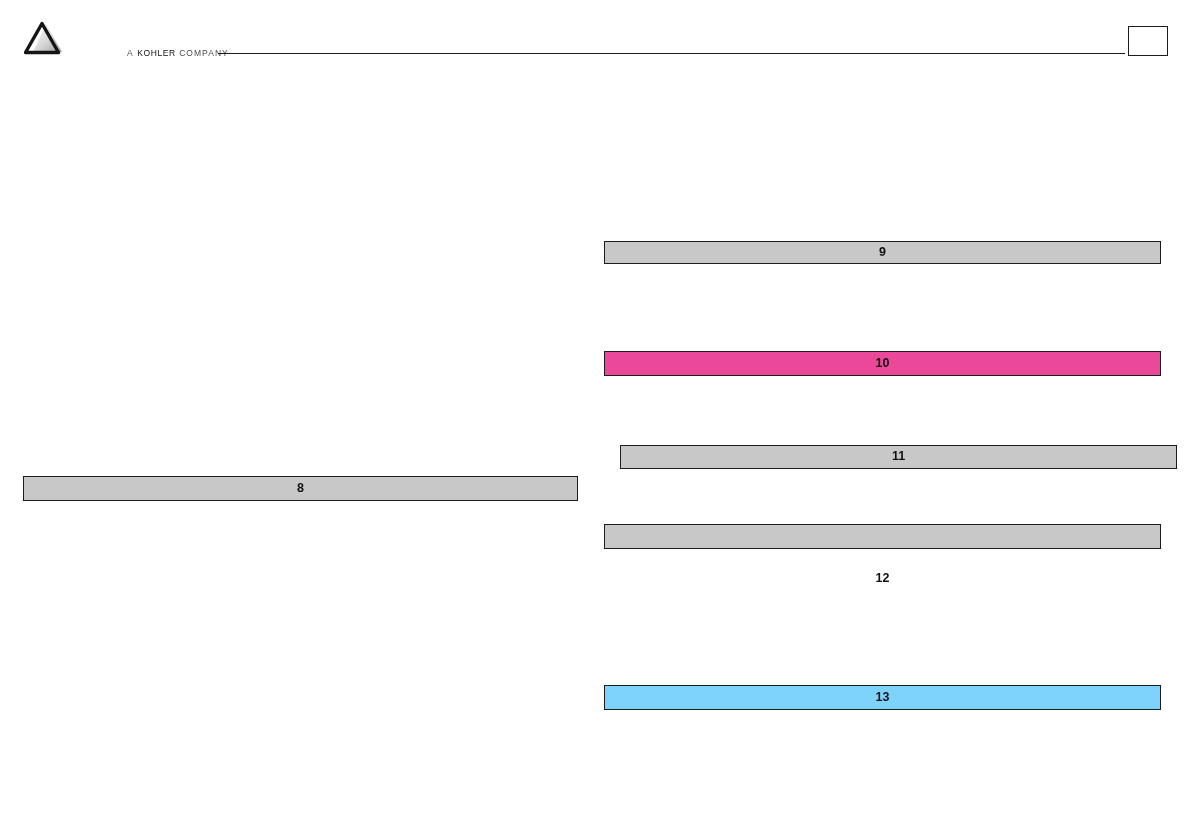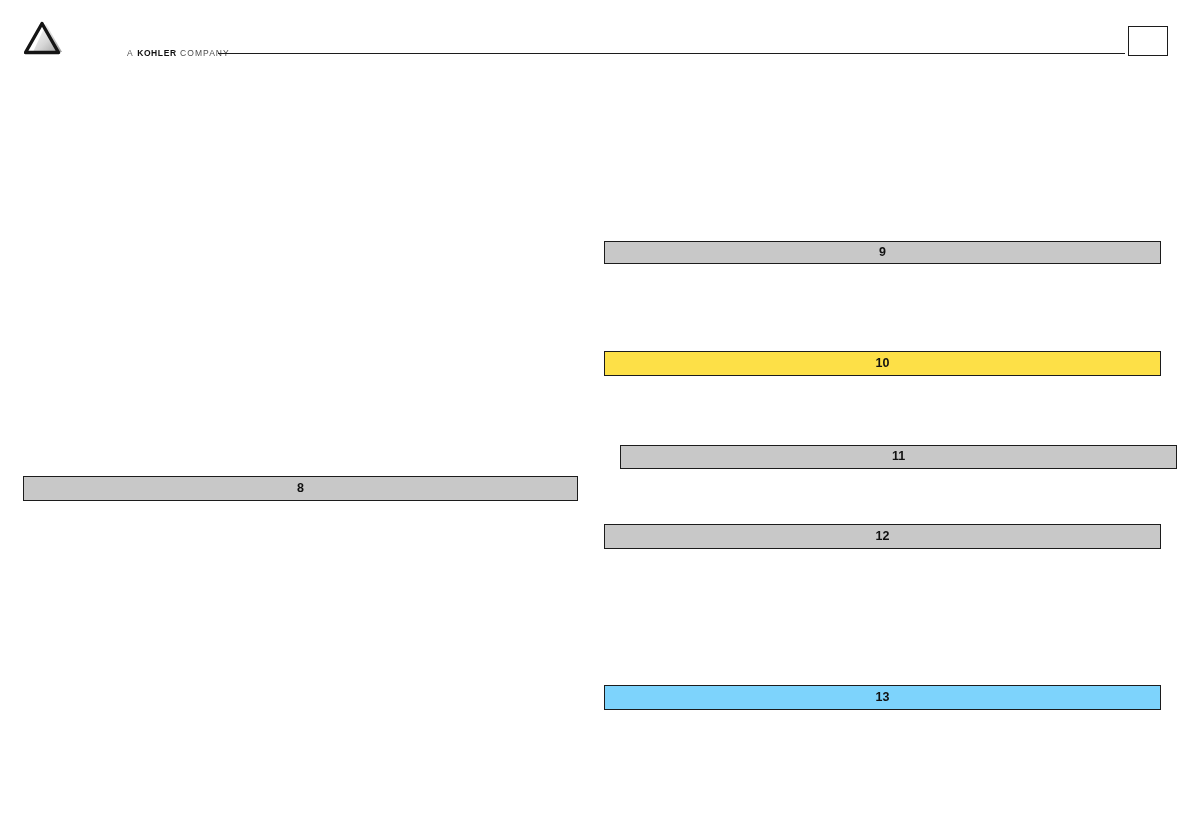--- a/index.html
+++ b/index.html
@@ -61,21 +61,21 @@
     position: absolute;
     left: 103px;
     top: 29px;
     font-size: 8.5px;
     letter-spacing: 1.05px;
     color: #2b2b2b;
     white-space: nowrap;
     line-height: 1;
   }
   #brand-tagline .a-word { font-weight: normal; color: #555; }
-  #brand-tagline .kohler-word { font-weight: bold; color: #101010; letter-spacing: 0.6px; text-align: right; }
+  #brand-tagline .kohler-word { font-weight: normal; color: #101010; letter-spacing: 0.6px; text-align: right; }
   #brand-tagline .company-word { font-weight: normal; color: #4a4a4a; }
 
   #header-rule {
     position: absolute;
     left: 218px;
     top: 53px;
     width: 907px;
     height: 0;
     border-top: 1.6px solid #1c1c1c;
   }
@@ -170,27 +170,27 @@
 
   <div id="column-left">
       <div class="section-bar" style="left: 23px; top: 406px; width: 555px; height: 25px; background: rgb(200, 200, 200); border-color: rgb(28, 28, 28);">
         <span class="section-bar-label" style="line-height: 22px;">8</span>
       </div>
     </div>
   <div id="column-right">
       <div class="section-bar" style="left: 12px; top: 171px; width: 557px; height: 23px; background: rgb(200, 200, 200); border-color: rgb(28, 28, 28);">
         <span class="section-bar-label" style="line-height: 20px;">9</span>
       </div>
-      <div class="section-bar" style="left: 12px; top: 281px; width: 557px; height: 25px; background: #fde047; border-color: rgb(28, 28, 28);">
+      <div class="section-bar" style="left: 12px; top: 281px; width: 557px; height: 25px; background: #ec4899; border-color: rgb(28, 28, 28);">
         <span class="section-bar-label" style="line-height: 22px;">10</span>
       </div>
       <div class="section-bar" style="left: 28px; top: 375px; width: 557px; height: 24px; background: rgb(200, 200, 200); border-color: rgb(28, 28, 28);">
         <span class="section-bar-label" style="line-height: 21px;">11</span>
       </div>
       <div class="section-bar" style="left: 12px; top: 454px; width: 557px; height: 25px; background: rgb(200, 200, 200); border-color: rgb(28, 28, 28);">
-        <span class="section-bar-label" style="line-height: 22px;">12</span>
+        <span class="section-bar-label" style="line-height: 22px; margin-top: 42px;">12</span>
       </div>
       <div class="section-bar" style="left: 12px; top: 615px; width: 557px; height: 25px; background: #7dd3fc; border-color: rgb(28, 28, 28);">
         <span class="section-bar-label" style="line-height: 22px;">13</span>
       </div>
     </div>
 
 </div>
 
 </body></html>

